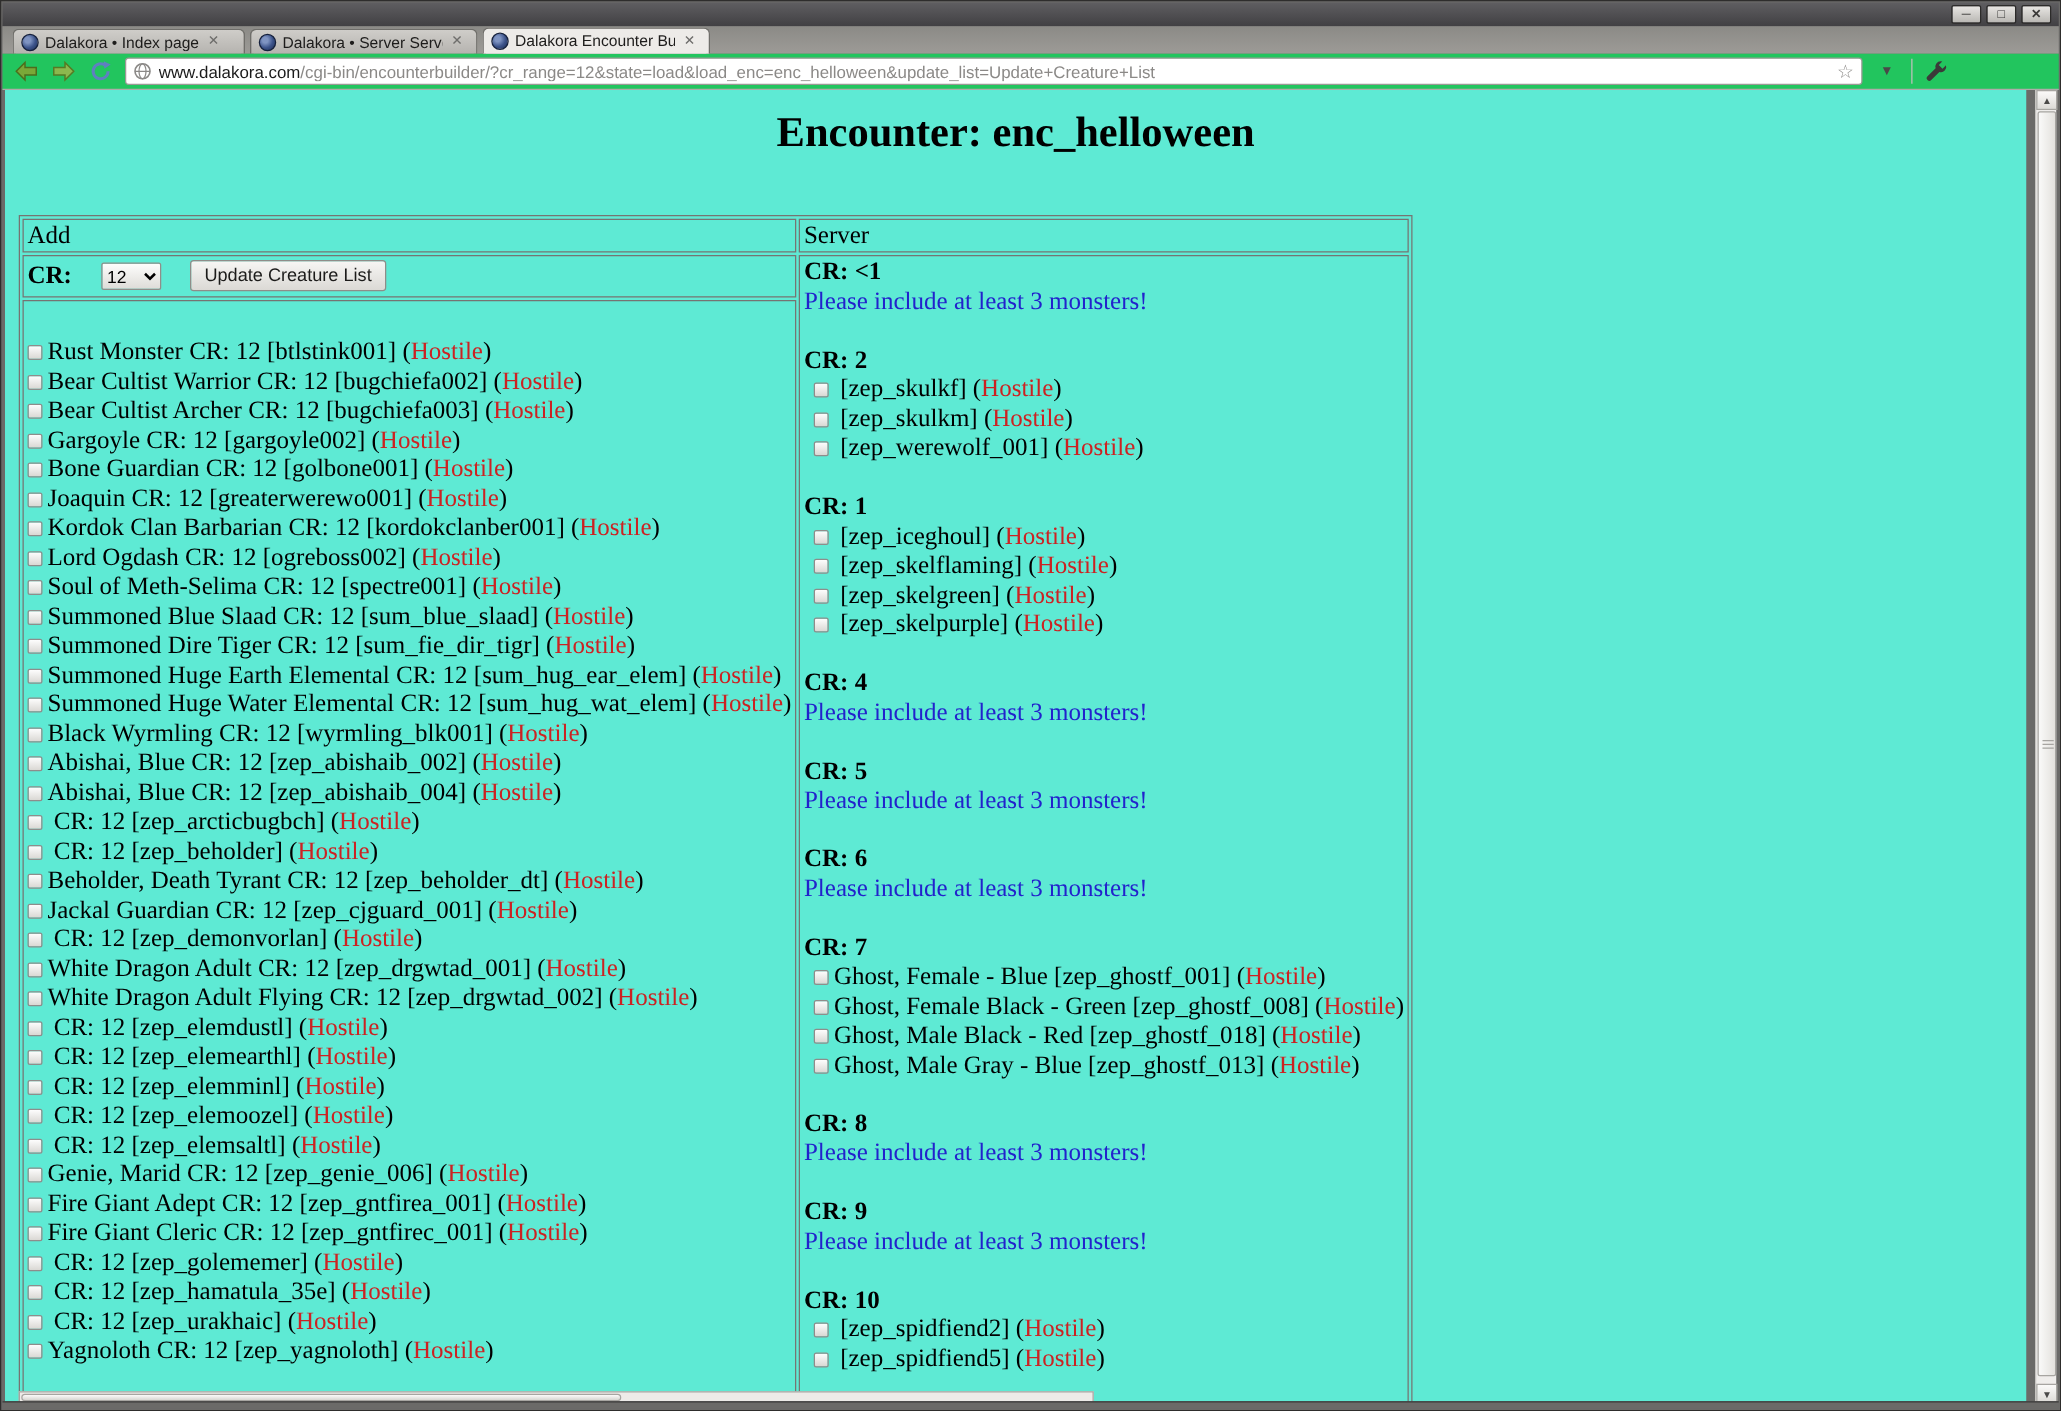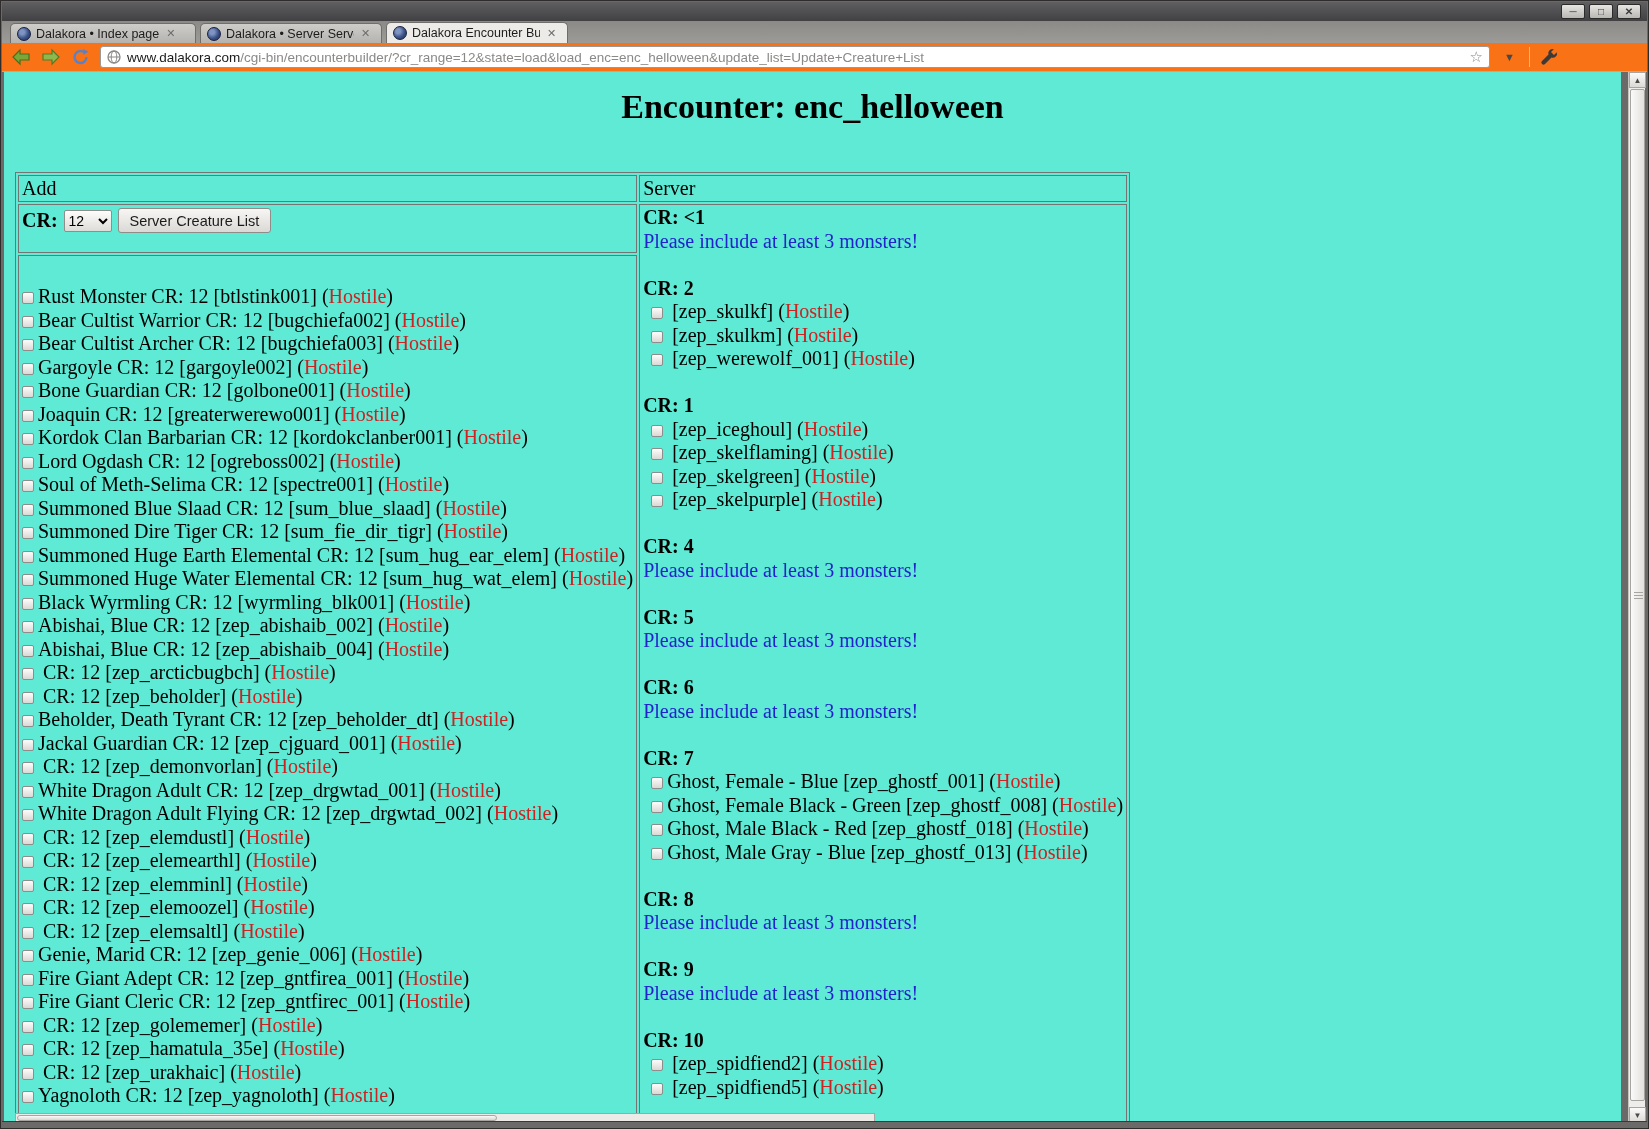--- a/index.html
+++ b/index.html
@@ -22,21 +22,21 @@
     border-radius:5px 5px 0 0; display:flex; align-items:center; padding:0 6px; gap:5px;
     background:linear-gradient(#cfcdc9,#b5b3af); }
   .tab.active { background:#edebe8; height:21px; top:1px; z-index:3; }
   .tab .title { font-size:12.5px; color:#1d1c1b; white-space:nowrap; overflow:hidden; max-width:128px; }
   .tab .close { color:#6e6d6b; font-size:11px; line-height:11px; margin-left:2px; }
   .favicon { width:14px; height:14px; border-radius:50%;
      background:radial-gradient(circle at 35% 35%, #7f94c2 0 20%, #3c538a 55%, #1d2c52 100%);
      border:1px solid #15203c; flex:0 0 auto; }
 
   
-  .toolbar { position:absolute; left:1px; right:1px; top:42px; height:29px; background:#f97316;
+  .toolbar { position:absolute; left:1px; right:1px; top:42px; height:29px; background:#22c55e;
      border-bottom:1px solid #aeaca8; display:flex; align-items:center; padding:0 8px; gap:8px; }
   .navicon { width:22px; height:20px; display:flex; align-items:center; justify-content:center; }
   .urlbar { flex:0 0 auto; width:1390px; height:22px; background:#ffffff; border:1px solid #9b9995;
      border-radius:3px; display:flex; align-items:center; padding:0 6px; gap:6px; }
   .urltext { font-size:13.5px; white-space:nowrap; overflow:hidden; flex:1; }
   .urltext .host { color:#1a1a1a; }
   .urltext .path { color:#8b8987; }
   .star { color:#8a8886; font-size:15px; }
   .ddbtn { color:#4a4948; font-size:11px; padding:2px 6px; }
   .sep { width:1px; height:20px; background:#c2c0bc; }
@@ -45,21 +45,21 @@
   .content { position:absolute; left:3px; top:71px; width:1617px; height:1051px;
      background:#5eead4; overflow:hidden; font-family:"Liberation Serif", serif; color:#000; }
   h1.pagetitle { font-size:34px; font-weight:bold; text-align:center; margin:16px 0 46px 0;
      font-family:"Liberation Serif", serif; }
 
   table.tbl { border:1px solid #767472; border-spacing:2px; margin-left:11px; }
   table.tbl td { border:1px solid #767472; vertical-align:top; font-size:20px; padding:1px 3px; }
   td.hdr { height:26px; }
   td.addcell { width:596px; }
   td.curcell { width:466px; }
-  .controls { display:flex; align-items:center; gap:6px; padding:2px 0 18px 0; }
+  .controls { display:flex; align-items:center; gap:23px; padding:2px 0 3px 0; }
   .crlabel { font-weight:bold; font-size:20px; }
   select.crsel { font-family:"Liberation Sans",sans-serif; font-size:14px; height:22px; width:48px;
      border:1px solid #908e8a; background:linear-gradient(#fdfdfc,#dedcd8); border-radius:2px; }
   button.updbtn { font-family:"Liberation Sans",sans-serif; font-size:14.5px; height:25px; padding:0 11px;
      border:1px solid #8f8d89; border-radius:3px; background:linear-gradient(#f7f6f4,#dbd9d5); color:#1c1b1a; }
 
   .listcell-inner { padding-top:28px; padding-bottom:60px; }
   .item { line-height:23.5px; white-space:nowrap; }
   .cb { display:inline-block; width:12px; height:12px; border:1px solid #8f8d8b; border-radius:2px;
      background:linear-gradient(#fdfdfd,#dad8d4); margin-right:4px; vertical-align:-1px; }
@@ -161,21 +161,21 @@
       <tbody>
           <tr>
         <td class="hdr addcell">Add</td>
         <td class="hdr curcell">Server</td>
       </tr>
       <tr>
         <td class="addcell">
           <div class="controls">
             <span class="crlabel">CR:</span>
             <select class="crsel"><option>12</option></select>
-            <button class="updbtn">Server Creature List</button>
+            <button class="updbtn">Update Creature List</button>
           </div>
         </td>
         <td class="curcell" rowspan="2">
           <div id="current-groups">
                 <div class="grp-h">CR: &lt;1</div>
                 <div class="msg">Please include at least 3 monsters!</div>
                 <div class="spacer"></div>
                 <div class="grp-h">CR: 2</div>
                 <div class="grp-items">
                   <div class="item"><span class="cb"></span><span> [zep_skulkf] (<span class="hostile">Hostile</span>)</span></div>

